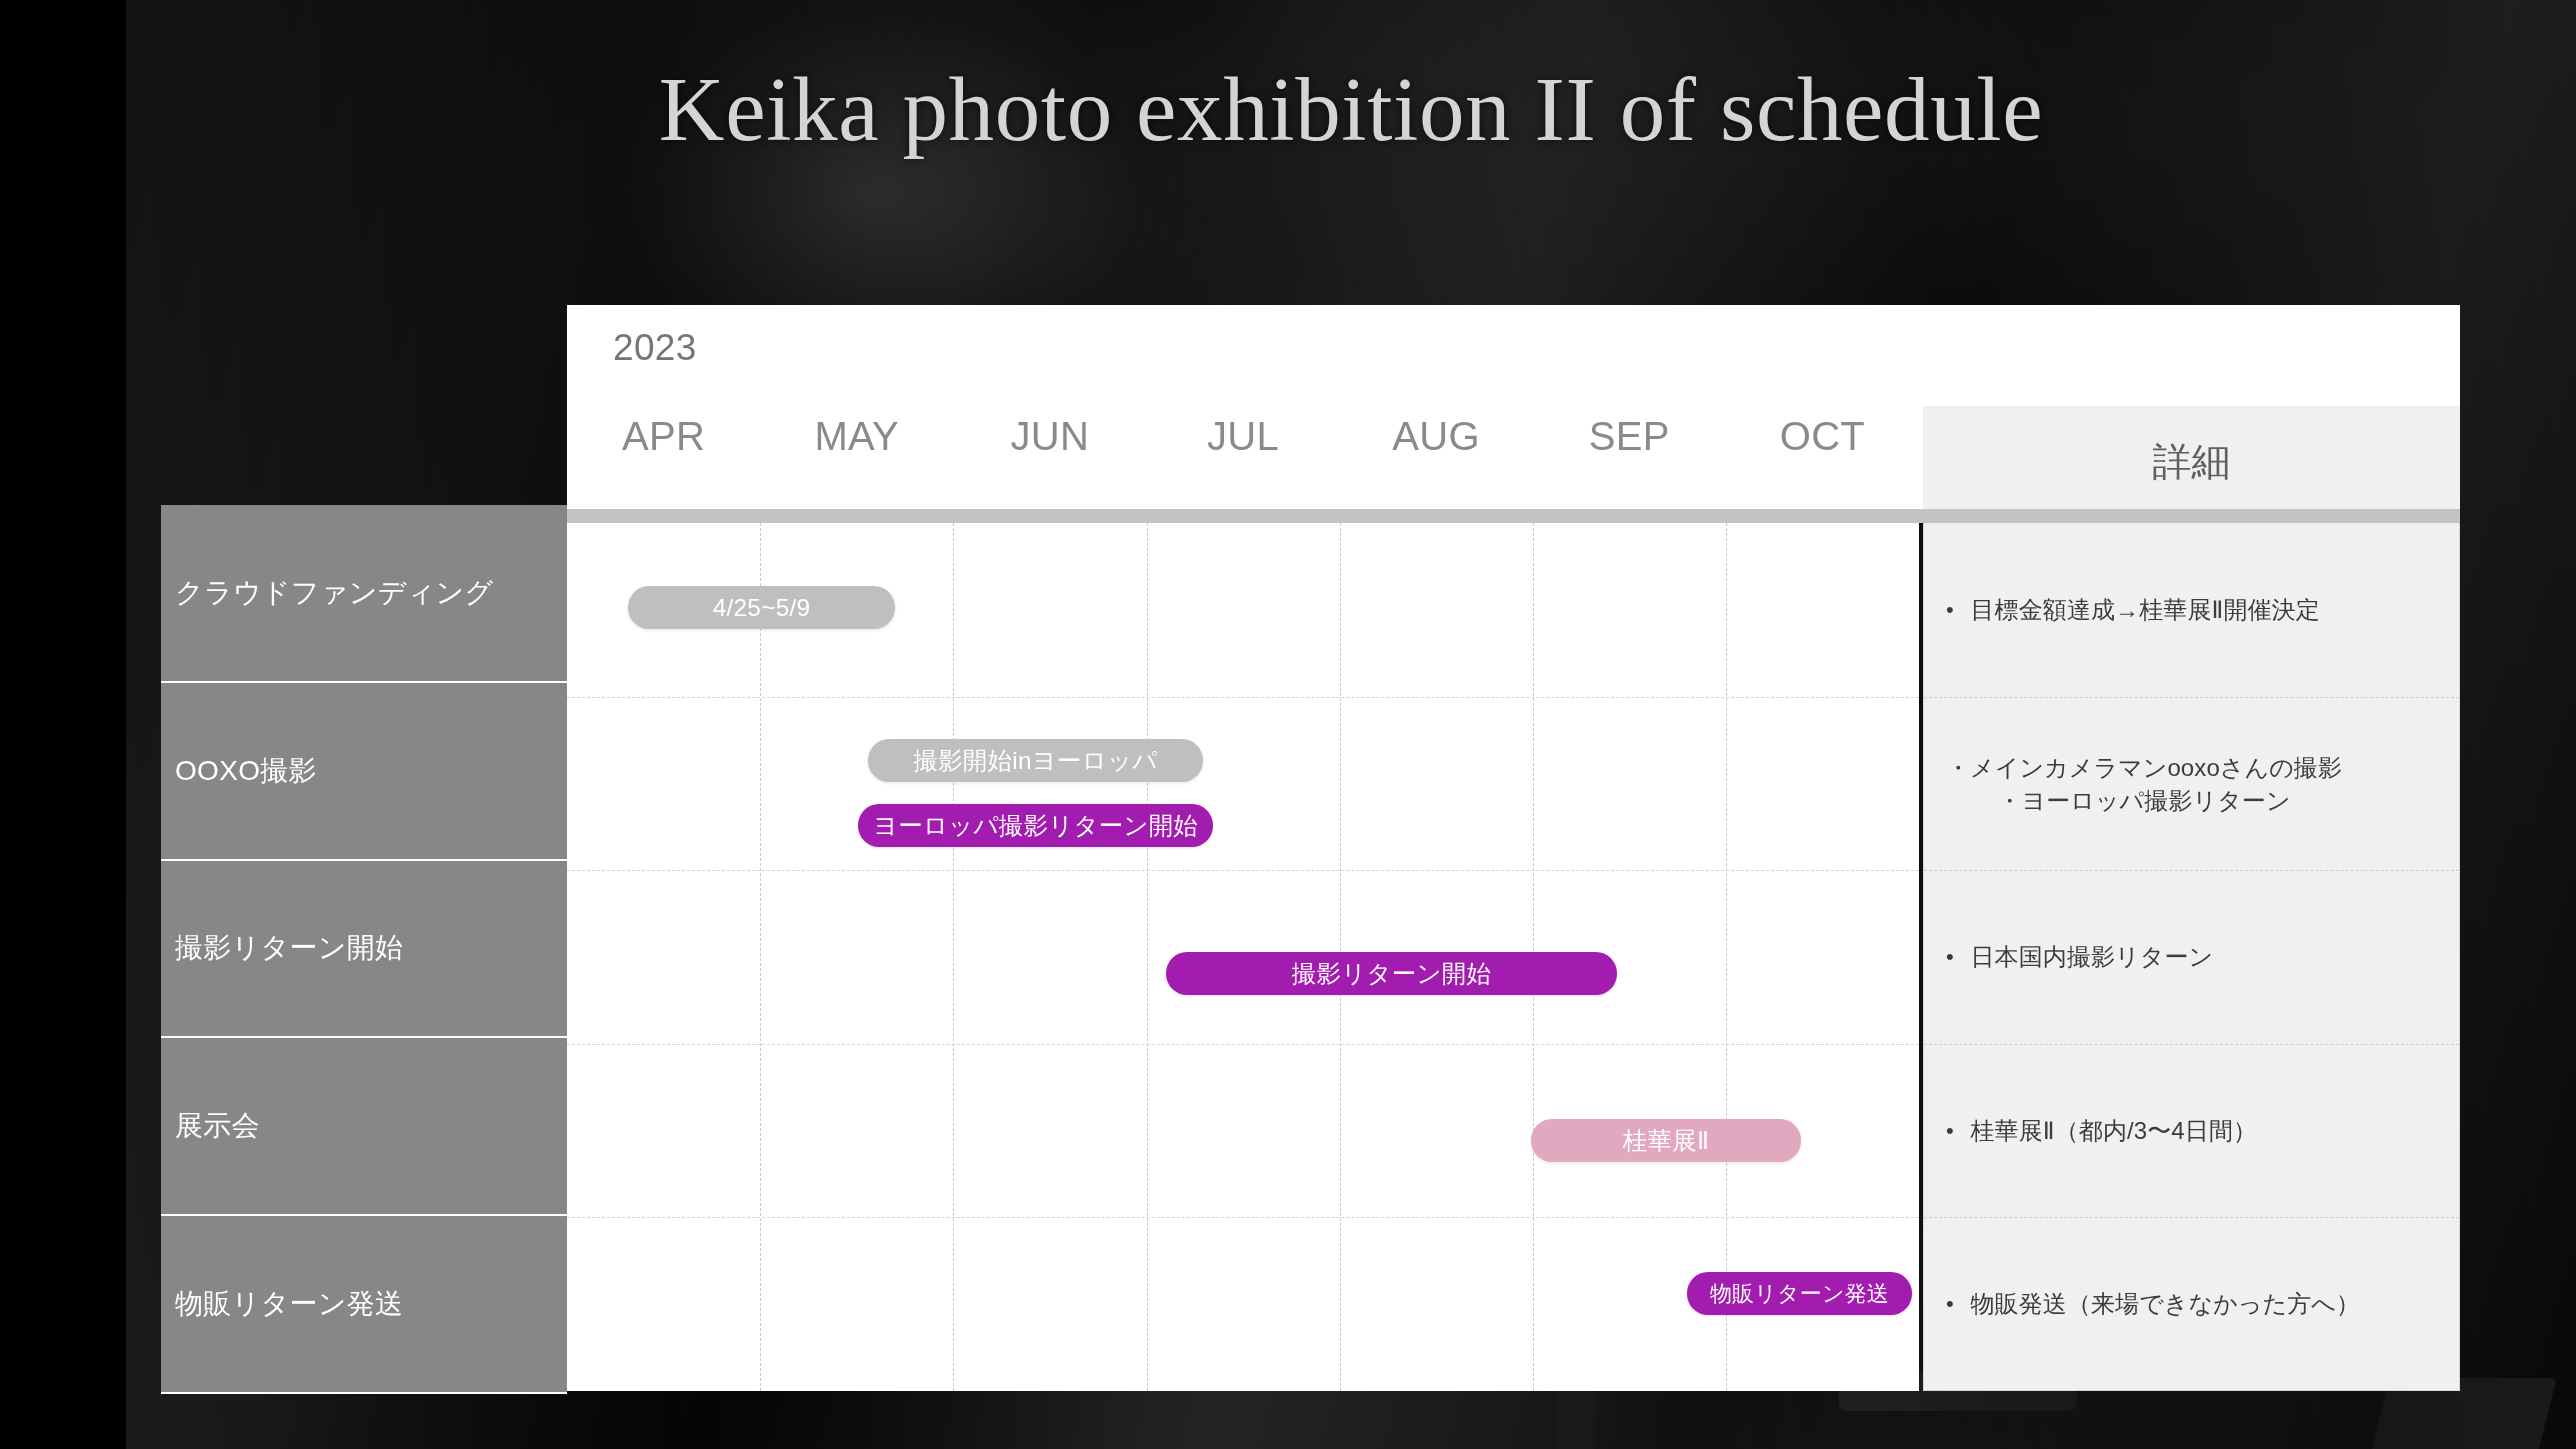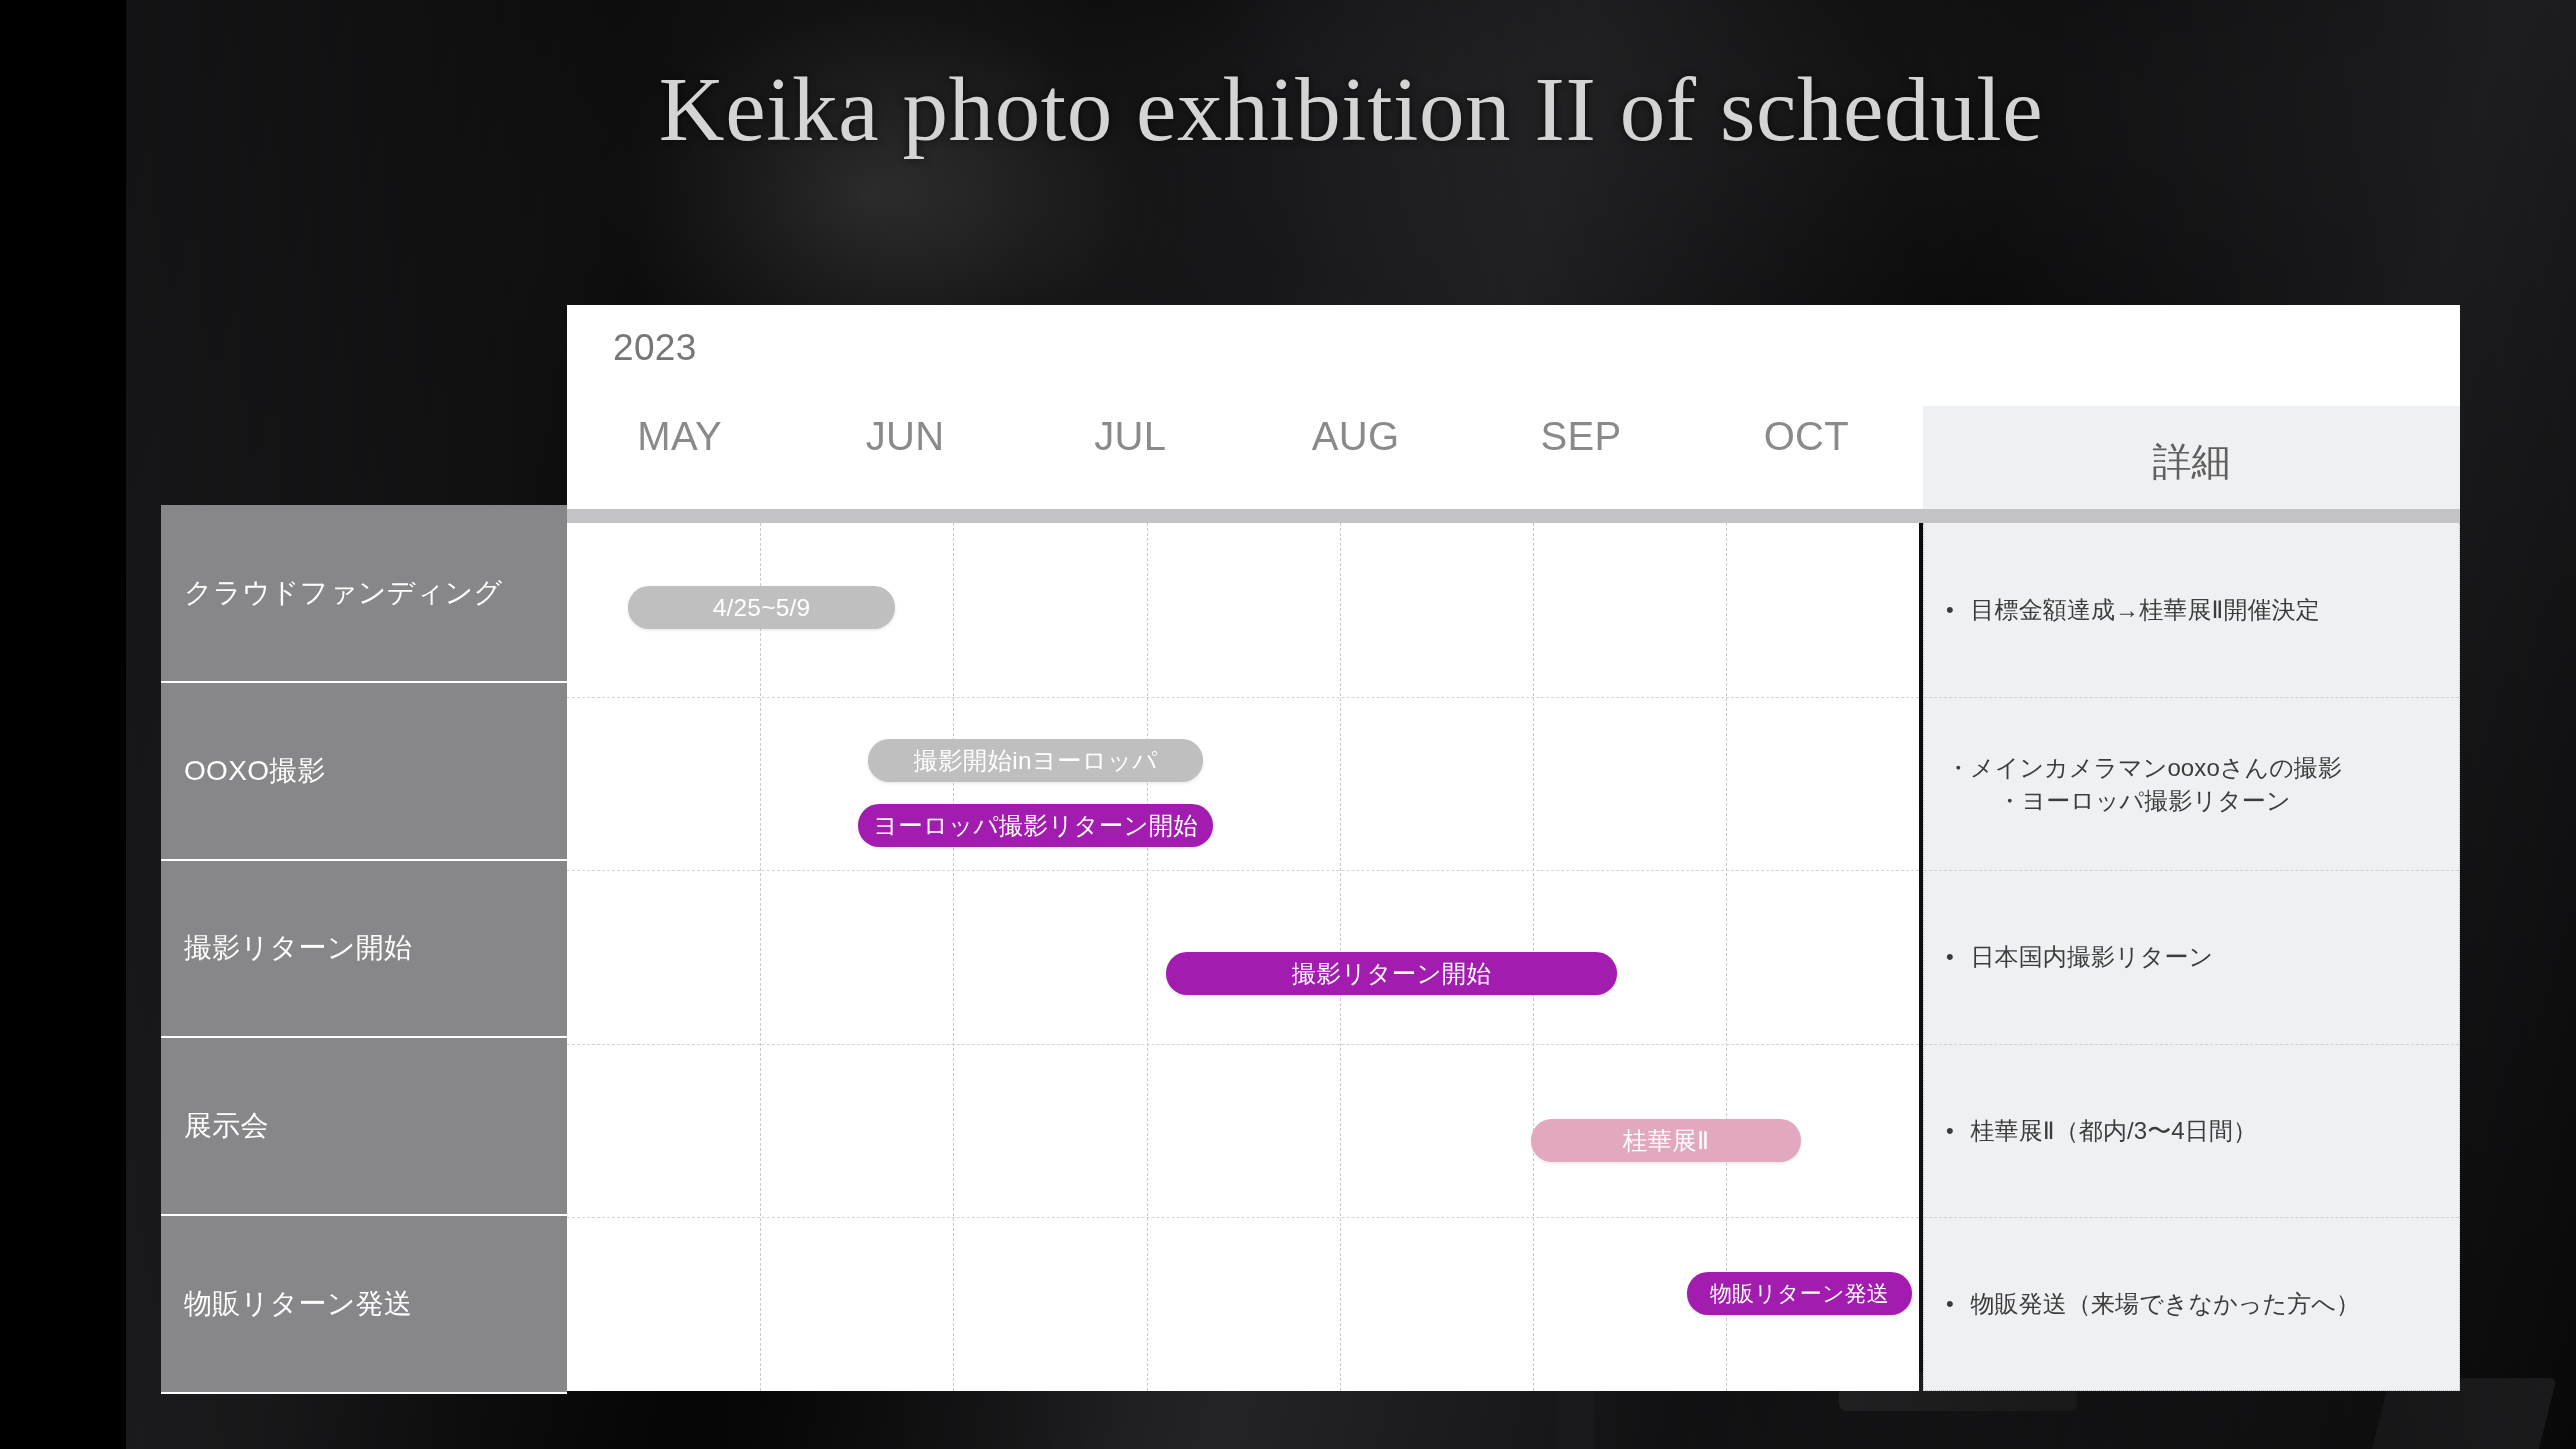--- a/index.html
+++ b/index.html
@@ -151,21 +151,21 @@
 
   
   #label-col{
     position:absolute;
     left:161px; top:505px; width:406px; height:889px;
     background:#878789;
   }
   #label-col .lrow{
     position:absolute; left:0; width:100%;
     display:flex; align-items:center;
-    padding-left:23px;
+    padding-left:14px;
     color:#ffffff;
     font-size:28px;
     letter-spacing:0.3px;
     border-bottom:2.6px solid #ffffff;
   }
   #label-col .lrow:last-child{ border-bottom:2.6px solid #ffffff; }
 
   
   .bar{
     position:absolute;
@@ -195,20 +195,21 @@
 
   <div id="title">Keika photo exhibition II of schedule</div>
 
   <div id="gantt">
 
     <div id="header-panel"></div>
 
     <div id="year-label">2023</div>
 
     <div id="months">
+      <div class="month">APR</div>
       <div class="month">MAY</div>
       <div class="month">JUN</div>
       <div class="month">JUL</div>
       <div class="month">AUG</div>
       <div class="month">SEP</div>
       <div class="month">OCT</div>
     </div>
 
     <div id="detail-header">詳細</div>
 

